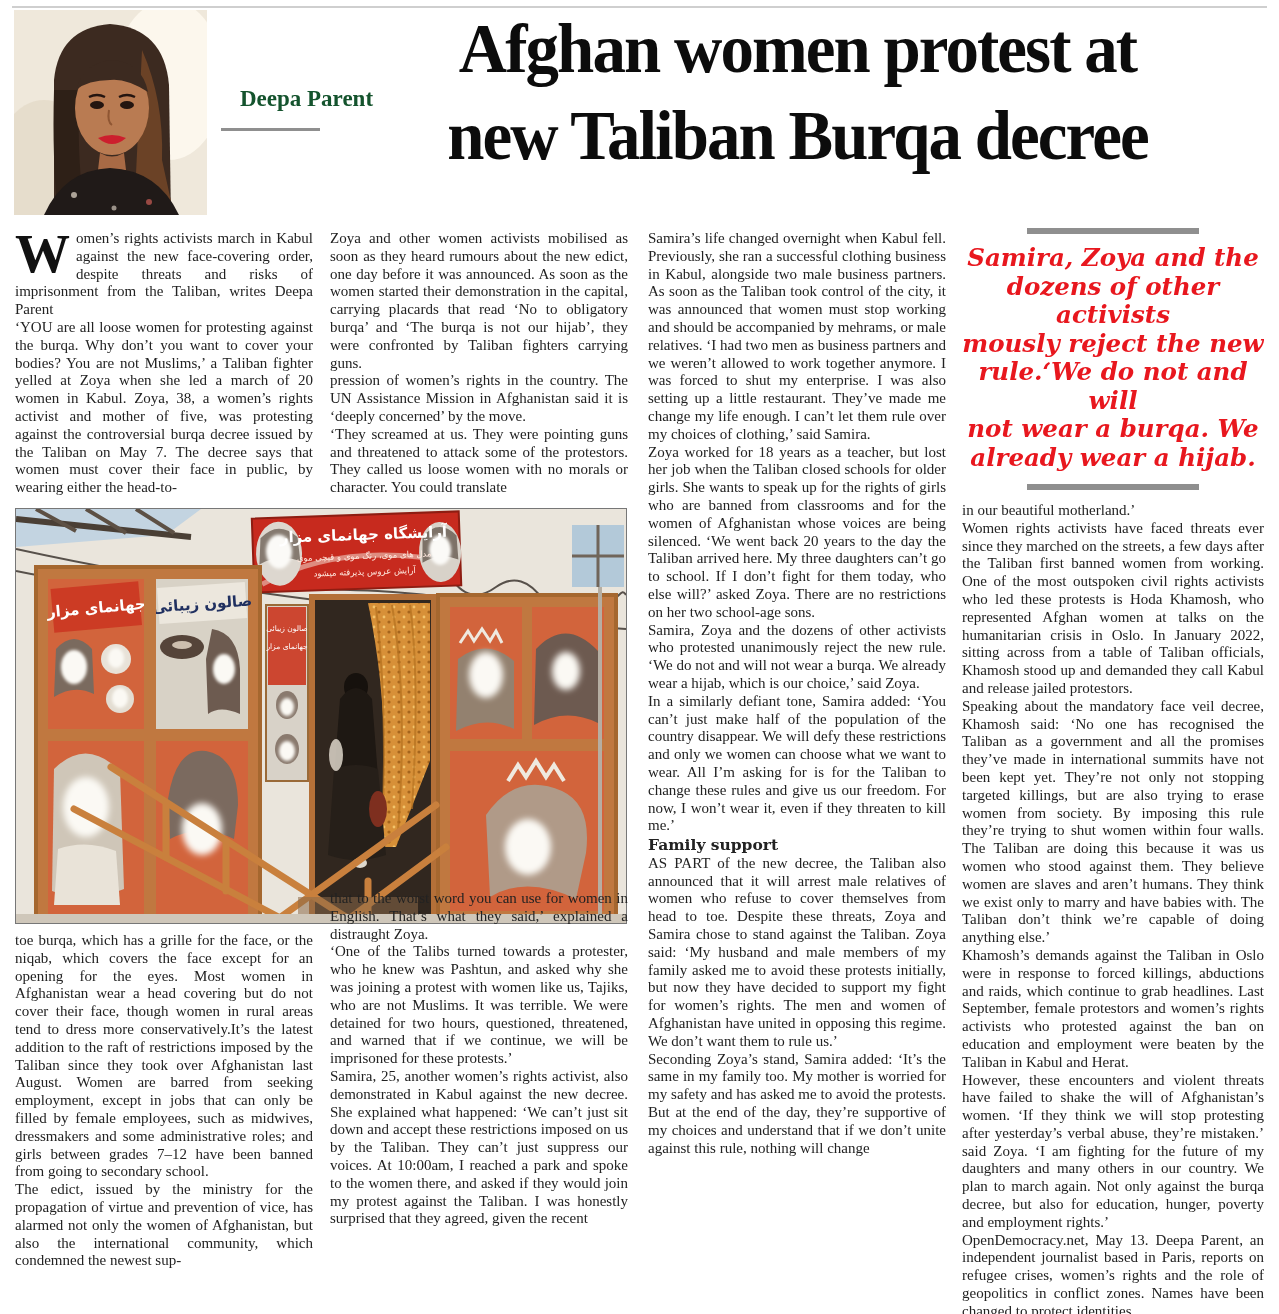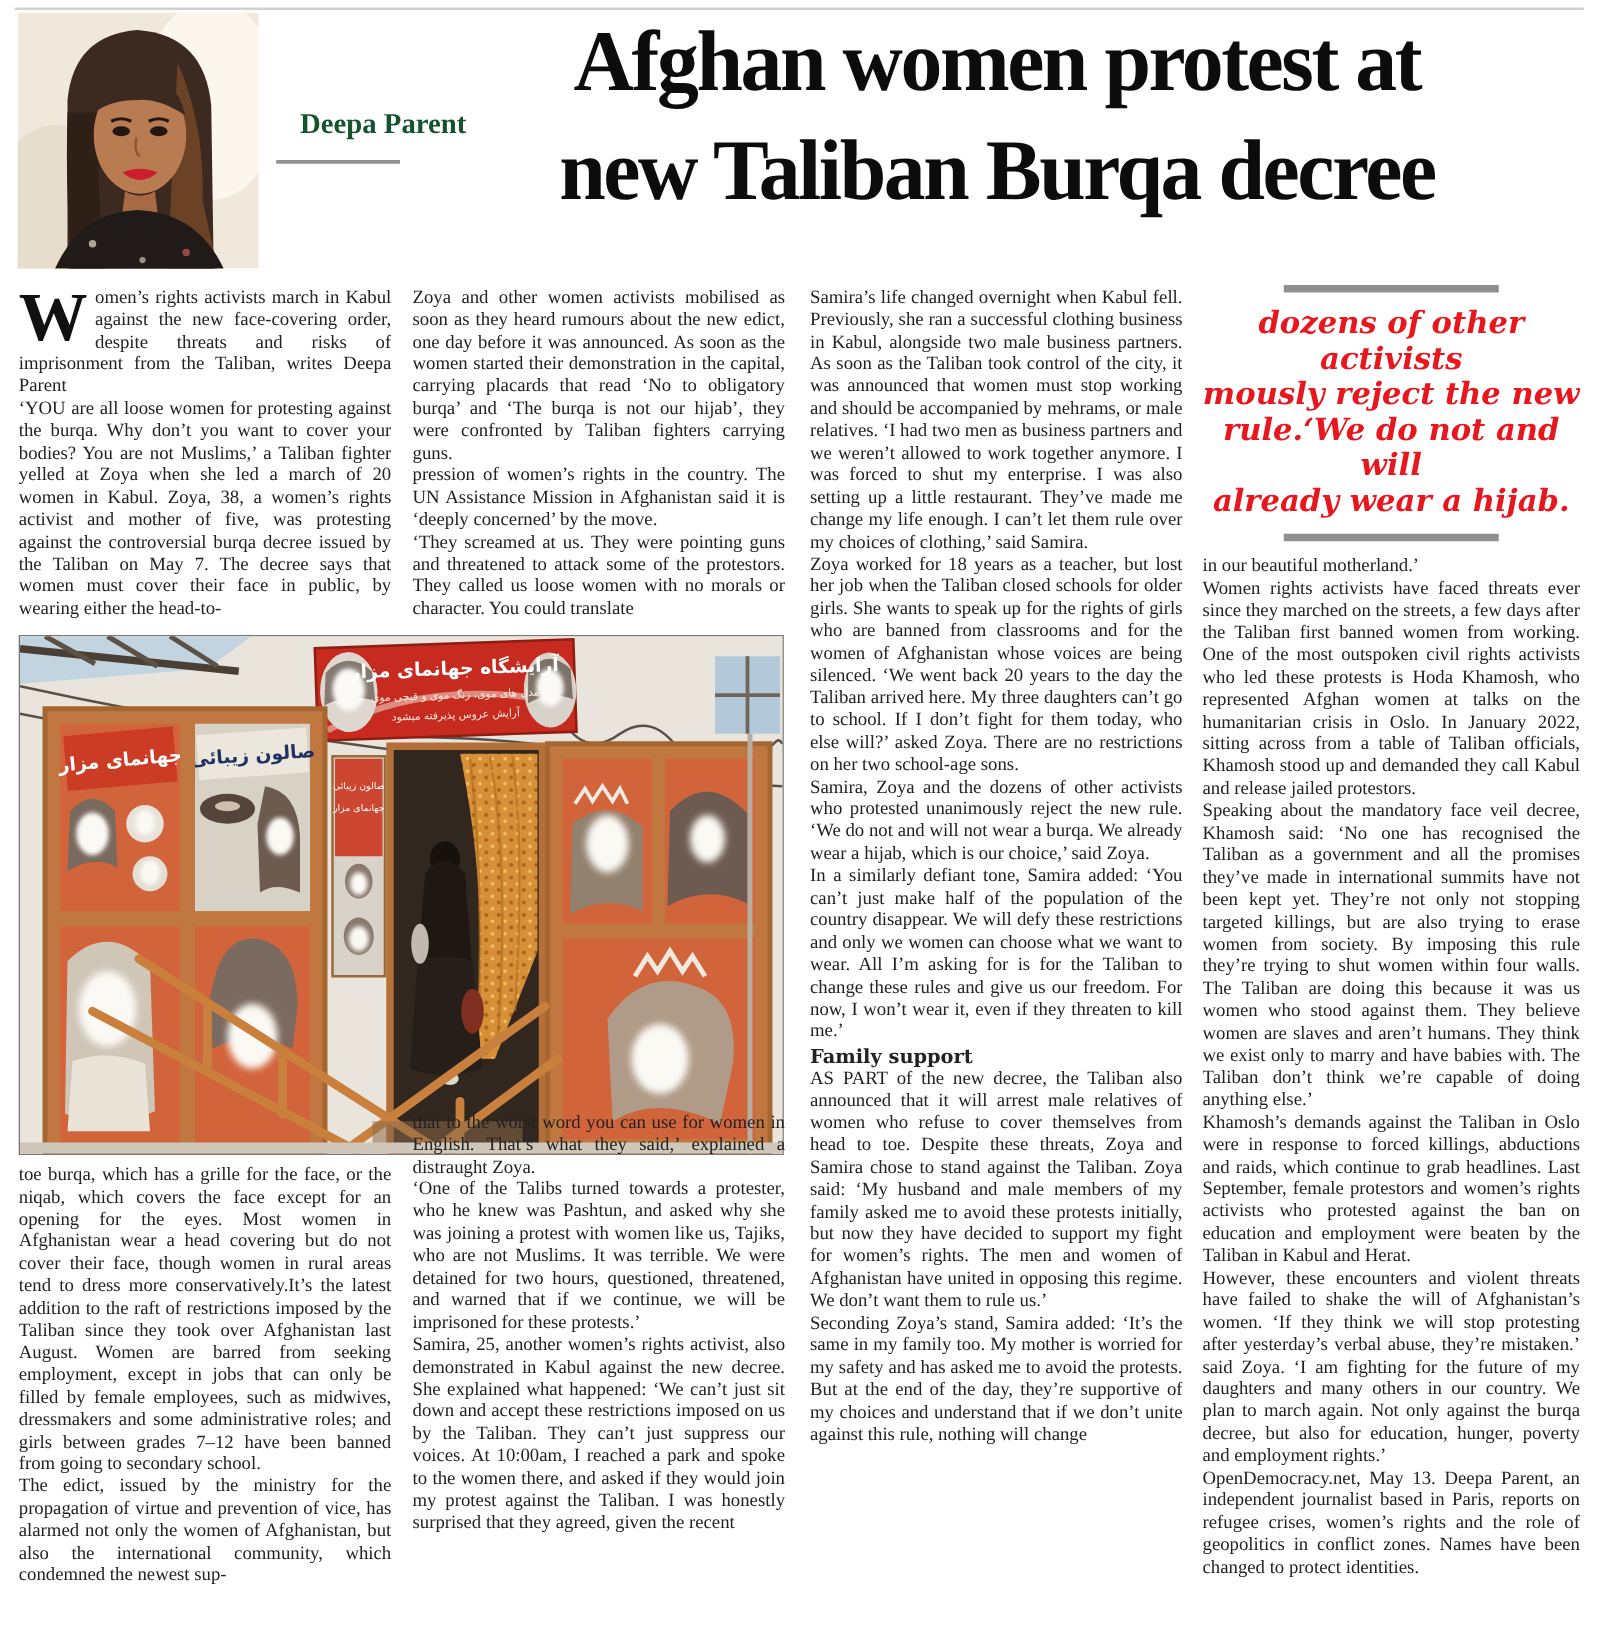--- a/index.html
+++ b/index.html
@@ -250,23 +250,25 @@
     <p>Samira, Zoya and the dozens of other activists who protested unanimously reject the new rule. ‘We do not and will not wear a burqa. We already wear a hijab, which is our choice,’ said Zoya.</p>
     <p>In a similarly defiant tone, Samira added: ‘You can’t just make half of the population of the country disappear. We will defy these restrictions and only we women can choose what we want to wear. All I’m asking for is for the Taliban to change these rules and give us our freedom. For now, I won’t wear it, even if they threaten to kill me.’</p>
     <div class="subhead">Family support</div>
     <p>AS PART of the new decree, the Taliban also announced that it will arrest male relatives of women who refuse to cover themselves from head to toe. Despite these threats, Zoya and Samira chose to stand against the Taliban. Zoya said: ‘My husband and male members of my family asked me to avoid these protests initially, but now they have decided to support my fight for women’s rights. The men and women of Afghanistan have united in opposing this regime. We don’t want them to rule us.’</p>
     <p>Seconding Zoya’s stand, Samira added: ‘It’s the same in my family too. My mother is worried for my safety and has asked me to avoid the protests. But at the end of the day, they’re supportive of my choices and understand that if we don’t unite against this rule, nothing will change</p>
   </div>
 
   <div class="col col4">
     <div class="pullquote">
       <div class="pq-bar top"></div>
+      <div class="pq-line">Samira, Zoya and the</div>
       <div class="pq-line">dozens of other activists</div>
       <div class="pq-line">mously reject the new</div>
       <div class="pq-line">rule.‘We do not and will</div>
+      <div class="pq-line">not wear a burqa. We</div>
       <div class="pq-line">already wear a hijab.</div>
       <div class="pq-bar bottom"></div>
     </div>
     <p>in our beautiful motherland.’</p>
     <p>Women rights activists have faced threats ever since they marched on the streets, a few days after the Taliban first banned women from working. One of the most outspoken civil rights activists who led these protests is Hoda Khamosh, who represented Afghan women at talks on the humanitarian crisis in Oslo. In January 2022, sitting across from a table of Taliban officials, Khamosh stood up and demanded they call Kabul and release jailed protestors.</p>
     <p>Speaking about the mandatory face veil decree, Khamosh said: ‘No one has recognised the Taliban as a government and all the promises they’ve made in international summits have not been kept yet. They’re not only not stopping targeted killings, but are also trying to erase women from society. By imposing this rule they’re trying to shut women within four walls. The Taliban are doing this because it was us women who stood against them. They believe women are slaves and aren’t humans. They think we exist only to marry and have babies with. The Taliban don’t think we’re capable of doing anything else.’</p>
     <p>Khamosh’s demands against the Taliban in Oslo were in response to forced killings, abductions and raids, which continue to grab headlines. Last September, female protestors and women’s rights activists who protested against the ban on education and employment were beaten by the Taliban in Kabul and Herat.</p>
     <p>However, these encounters and violent threats have failed to shake the will of Afghanistan’s women. ‘If they think we will stop protesting after yesterday’s verbal abuse, they’re mistaken.’ said Zoya. ‘I am fighting for the future of my daughters and many others in our country. We plan to march again. Not only against the burqa decree, but also for education, hunger, poverty and employment rights.’</p>
     <p>OpenDemocracy.net, May 13. Deepa Parent, an independent journalist based in Paris, reports on refugee crises, women’s rights and the role of geopolitics in conflict zones. Names have been changed to protect identities.</p>
   </div>

